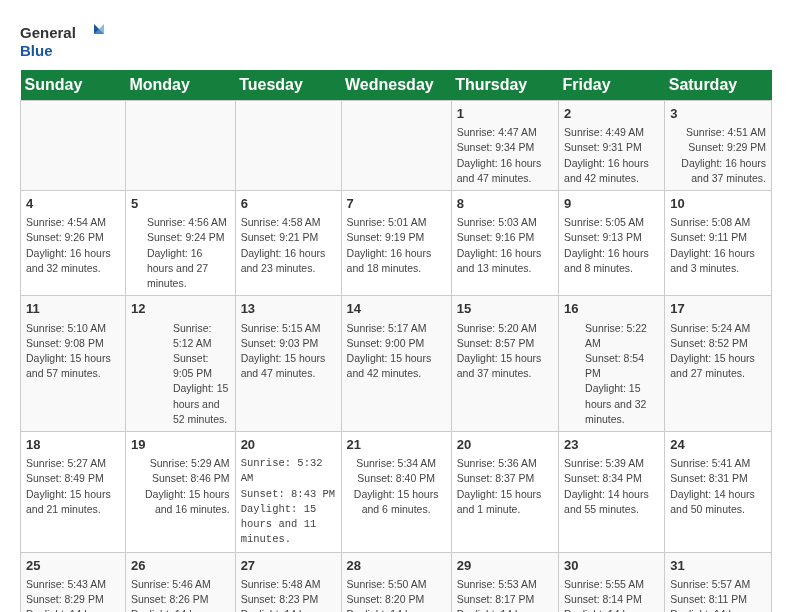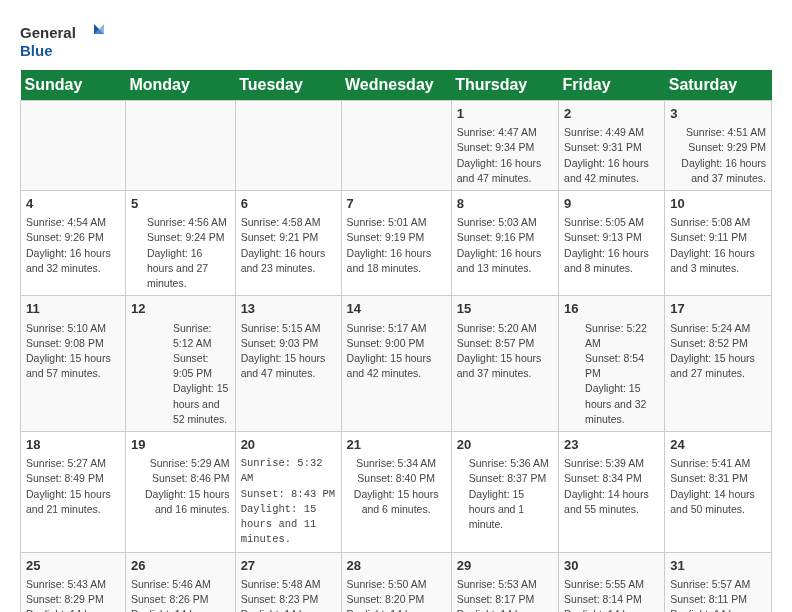--- a/index.html
+++ b/index.html
@@ -240,21 +240,21 @@
 Daylight: 15 hours and 11 minutes.</div>
         </td>
         <td>
           <span class="day-number">21</span>
           <div class="day-info" style="white-space: pre-line; text-align: center;">Sunrise: 5:34 AM
 Sunset: 8:40 PM
 Daylight: 15 hours and 6 minutes.</div>
         </td>
         <td>
           <span class="day-number">20</span>
-          <div class="day-info" style="white-space: pre-line; margin-left: 12px;">Sunrise: 5:36 AM
+          <div class="day-info" style="white-space: pre-line;">Sunrise: 5:36 AM
 Sunset: 8:37 PM
 Daylight: 15 hours and 1 minute.</div>
         </td>
         <td>
           <span class="day-number">23</span>
           <div class="day-info" style="white-space: pre-line;">Sunrise: 5:39 AM
 Sunset: 8:34 PM
 Daylight: 14 hours and 55 minutes.</div>
         </td>
         <td>

